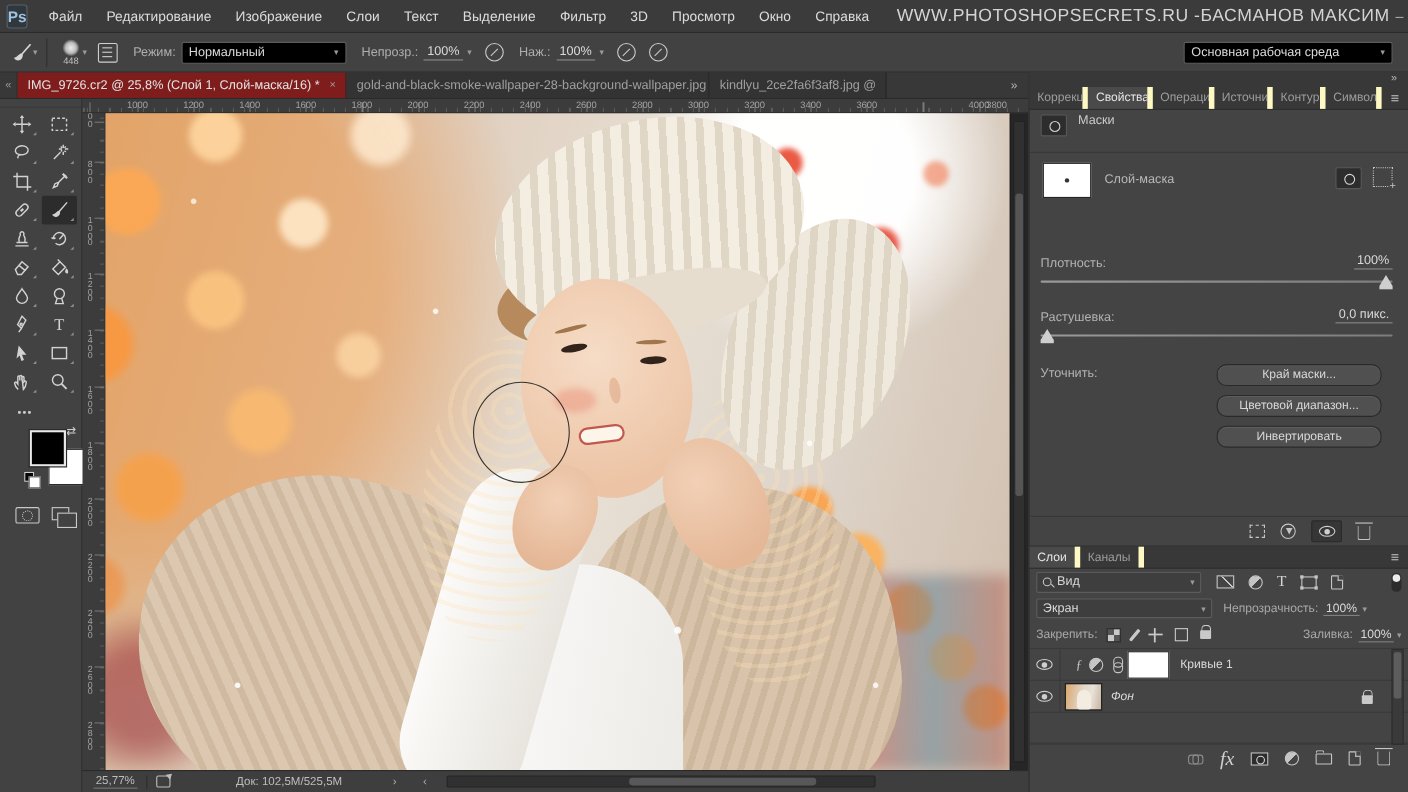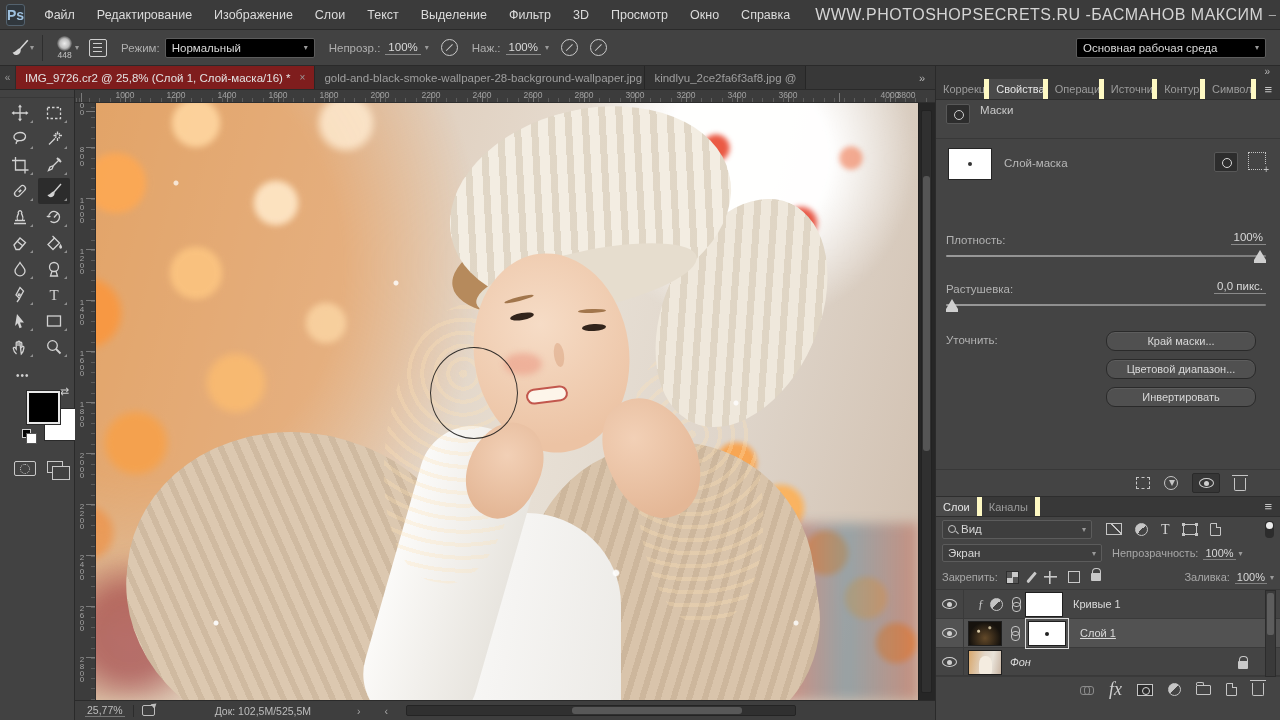--- a/index.html
+++ b/index.html
@@ -685,29 +685,20 @@
         <div class="layer-row">
           <div class="eye-cell">
               <div class="i-eye"></div>
             </div>
           <span class="clip-glyph">ƒ</span>
           <div class="i-half" style="margin-right:4px"></div>
           <div class="chain8"></div>
           <div class="mask-thumb" style="margin-right:10px"></div>
           <span class="layer-name">Кривые 1</span>
         </div>
-        <div class="layer-row selected">
-          <div class="eye-cell">
-              <div class="i-eye"></div>
-            </div>
-          <div class="smoke-thumb"></div>
-          <div class="chain8"></div>
-          <div class="mask-thumb dotted framed" style="margin:0 14px 0 4px"></div>
-          <span class="layer-name" style="text-decoration:underline">Слой 1</span>
-        </div>
         <div class="layer-row">
           <div class="eye-cell">
               <div class="i-eye"></div>
             </div>
           <div class="photo-thumb"></div>
           <span class="layer-name" style="font-style:italic">Фон</span>
           <div class="i-lock" style="margin-left:auto;margin-right:14px"></div>
         </div>
         <div class="layer-scroll"></div>
       </div>

